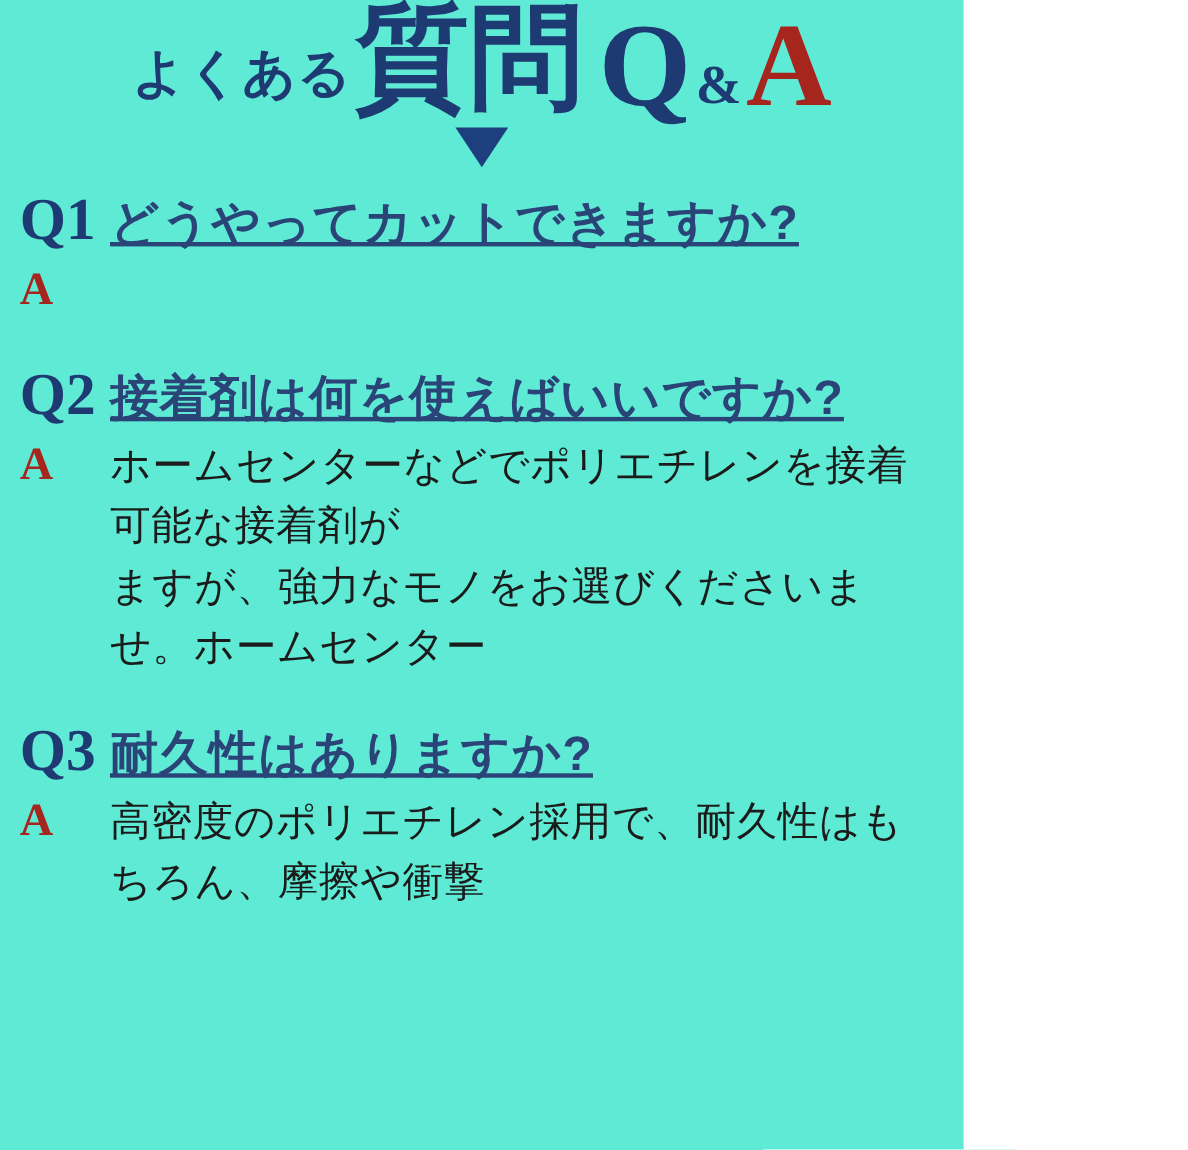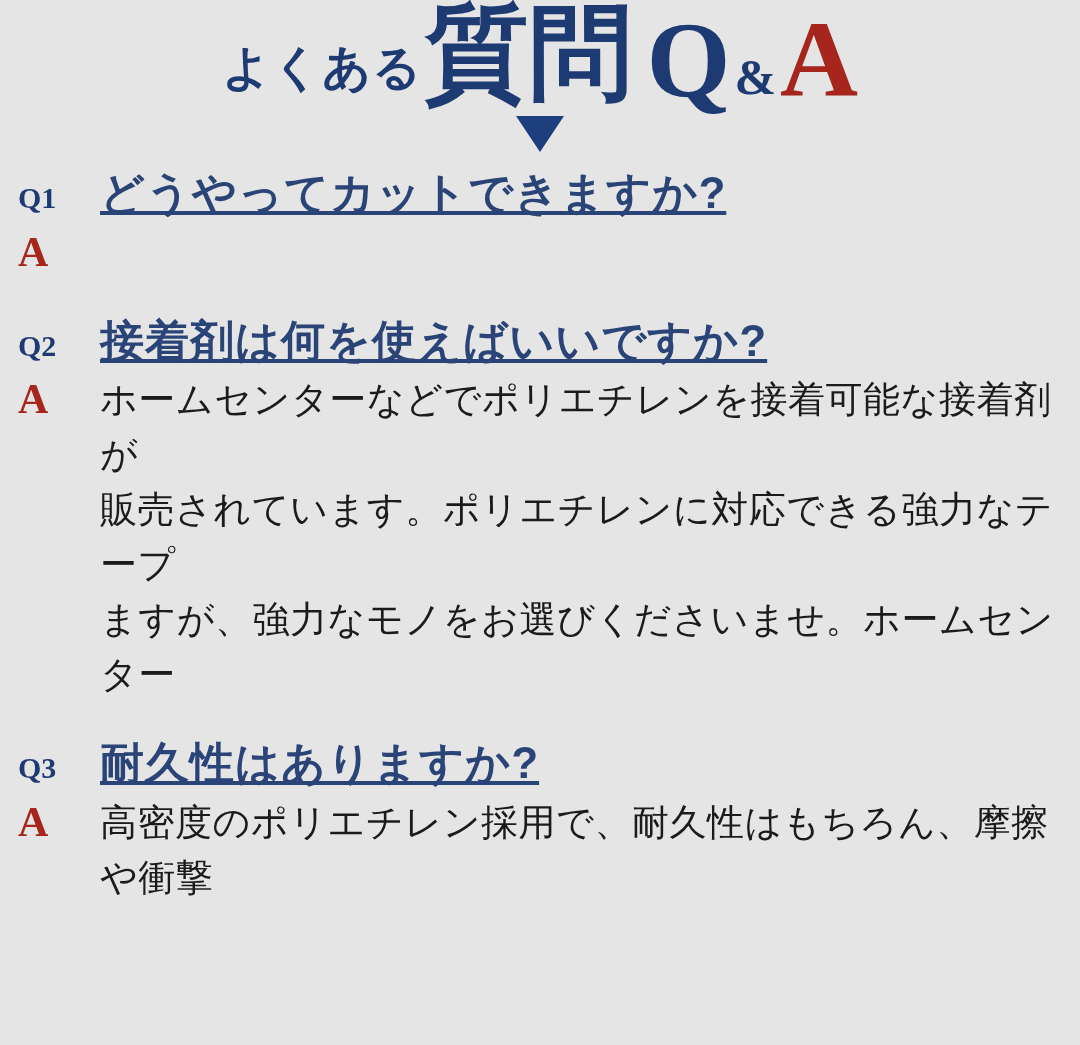--- a/index.html
+++ b/index.html
@@ -2,23 +2,23 @@
 <html lang="ja"><head>
 <meta charset="utf-8">
 <style>
   html, body {
     margin: 0;
     padding: 0;
     background: #ffffff;
   }
   .page {
     position: relative;
-    width: 1080px;
+    width: 876px;
     height: 1045px;
-    background: #e5e5e5;
+    background: #5eead4;
     overflow: hidden;
     font-family: "Liberation Sans", "DejaVu Sans", sans-serif;
     color: #1b1b1b;
   }
 
   
   .hdr {
     padding-top: 2px;
     text-align: center;
   }
@@ -82,21 +82,21 @@
   .item { margin-top: 36px; }
   .item:first-child { margin-top: 6px; }
 
   .q-row {
     display: flex;
     align-items: baseline;
   }
   .qlab {
     flex: 0 0 82px;
     font-family: "Liberation Serif", "DejaVu Serif", serif;
-    font-size: 30px;
+    font-size: 54px;
     font-weight: 600;
     color: #1e3a72;
   }
   .qtext {
     margin: 0;
     font-size: 44px;
     font-weight: 600;
     color: #2a4478;
     letter-spacing: 1px;
     line-height: 1.15;
@@ -156,21 +156,20 @@
 
     <section class="item item-q2">
       <div class="q-row">
         <span class="qlab">Q2</span>
         <h2 class="qtext">接着剤は何を使えばいいですか?</h2>
       </div>
       <div class="a-row">
         <span class="alab">A</span>
         <div class="atext">
           <div>ホームセンターなどでポリエチレンを接着可能な接着剤が</div>
-          <div>販売されています。ポリエチレンに対応できる強力なテープ</div>
           <div>ますが、強力なモノをお選びくださいませ。ホームセンター</div>
         </div>
       </div>
     </section>
 
     <section class="item item-q3">
       <div class="q-row">
         <span class="qlab">Q3</span>
         <h2 class="qtext">耐久性はありますか?</h2>
       </div>

